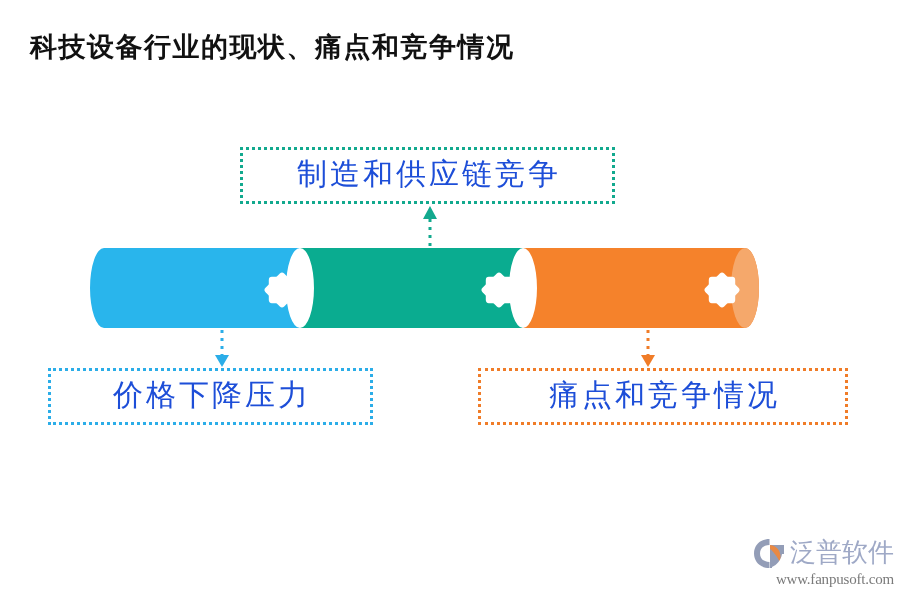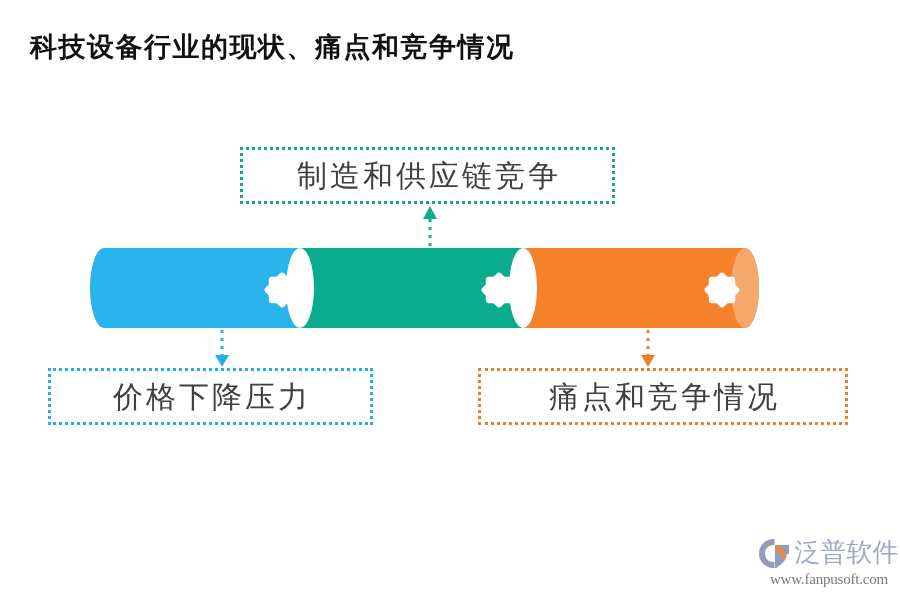--- a/index.html
+++ b/index.html
@@ -49,24 +49,24 @@
   .callout {
     position: absolute;
     box-sizing: border-box;
     display: flex;
     align-items: center;
     justify-content: center;
     background: transparent;
   }
   .callout .label {
     font-size: 30px;
-    color: #404040;
+    color: #1d4ed8;
     letter-spacing: 3px;
     white-space: nowrap;
-    font-family: Liberation Sans, sans-serif;
+    font-family: Liberation Mono, monospace;
     line-height: 1;
     padding-left: 3px;
   }
 
   #callout-middle {
     left: 240px;
     top: 147px;
     width: 375px;
     height: 57px;
     border: 3px dotted #12A98E;
@@ -88,21 +88,21 @@
 
   
   #logo {
     position: absolute;
     left: 762px;
     top: 536px;
     width: 132px;
     height: 56px;
     display: flex;
     flex-direction: column;
-    align-items: center;
+    align-items: flex-end;
     opacity: 0.95;
   }
   #logo-top {
     display: flex;
     align-items: center;
     height: 34px;
   }
   #logo-mark {
     width: 34px;
     height: 31px;

